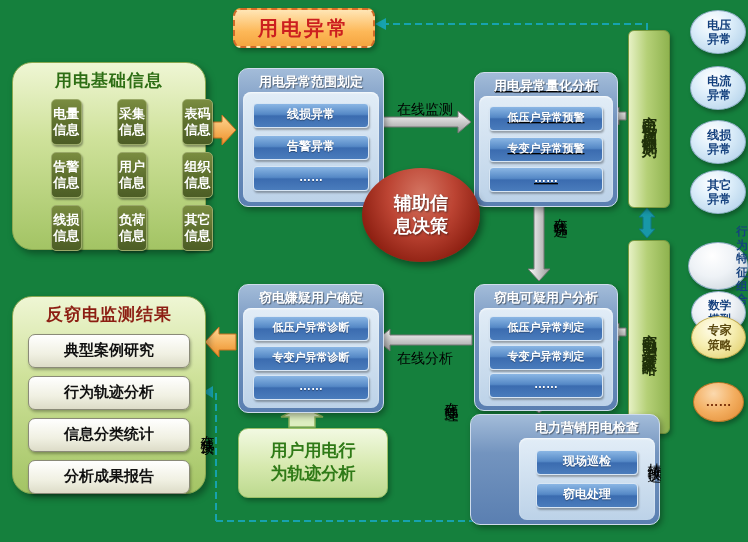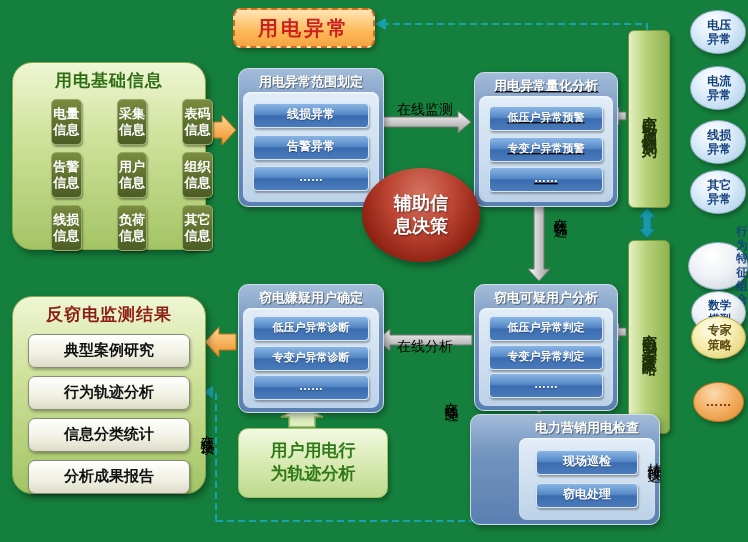--- a/index.html
+++ b/index.html
@@ -245,18 +245,18 @@
   <div class="bluebox" style="left:470px;top:414px;width:136px;height:102px;padding-left:48px;">
     <div class="bb-title">电力营销用电检查</div>
     <div class="bb-panel">
       <div class="btn-blue" style="width:74%;">现场巡检</div>
       <div class="btn-blue" style="width:74%;">窃电处理</div>
     </div>
   </div>
 
   <div class="flabel" style="left:382px;top:101px;width:86px;">在线监测</div>
   <div class="flabel v" style="left:552px;top:207px;">在线筛选</div>
-  <div class="flabel" style="left:382px;top:338px;width:86px;">在线分析</div>
+  <div class="flabel" style="left:382px;top:350px;width:86px;">在线分析</div>
   <div class="flabel v" style="left:443px;top:391px;">在线受理</div>
   <div class="flabel v" style="left:199px;top:424px;">在线反馈</div>
   <div class="flabel v" style="left:646px;top:452px;">持续改进</div>
 
 </div>
 
 </body></html>

